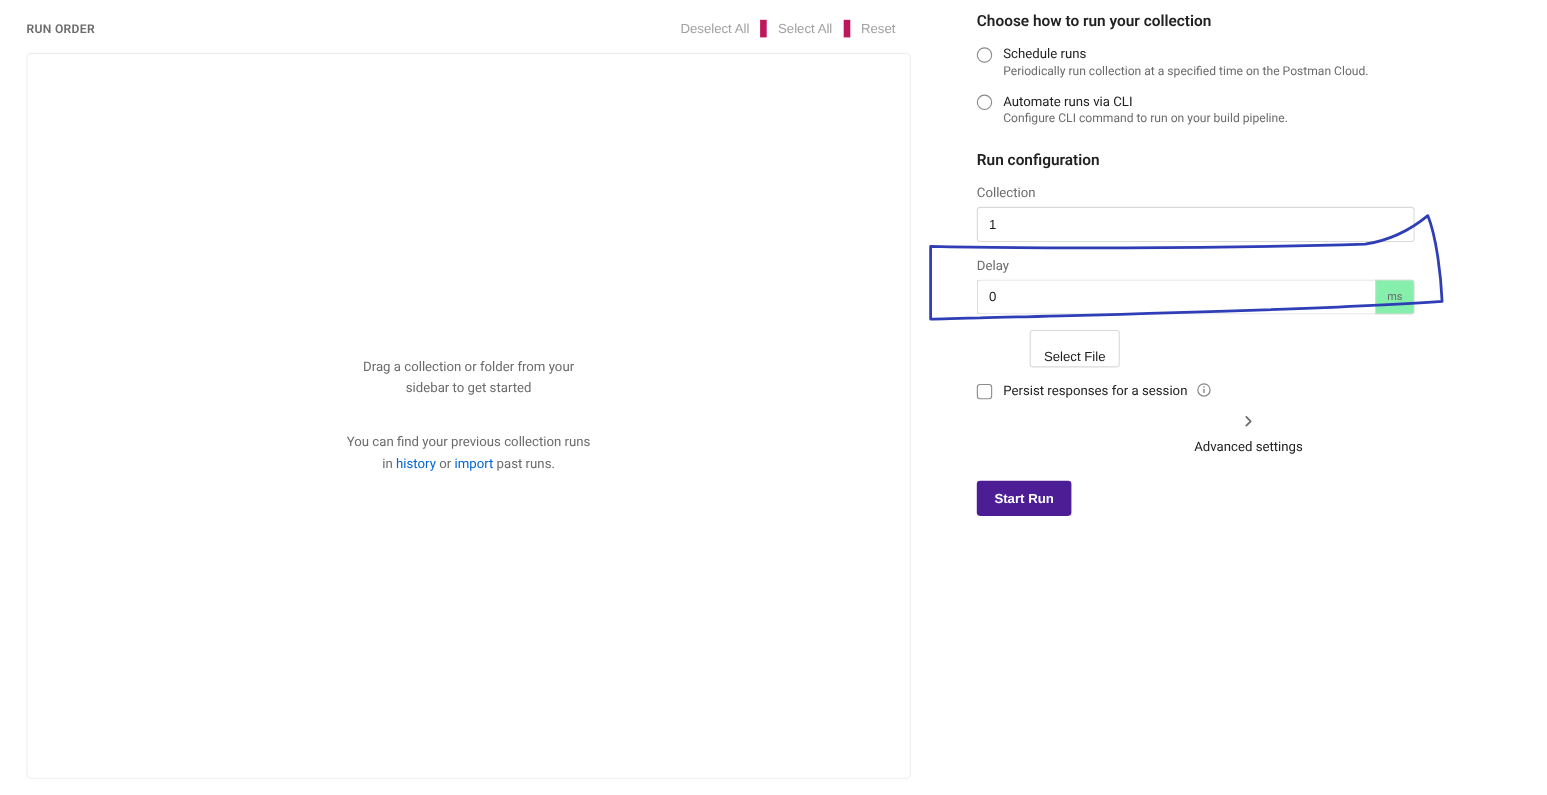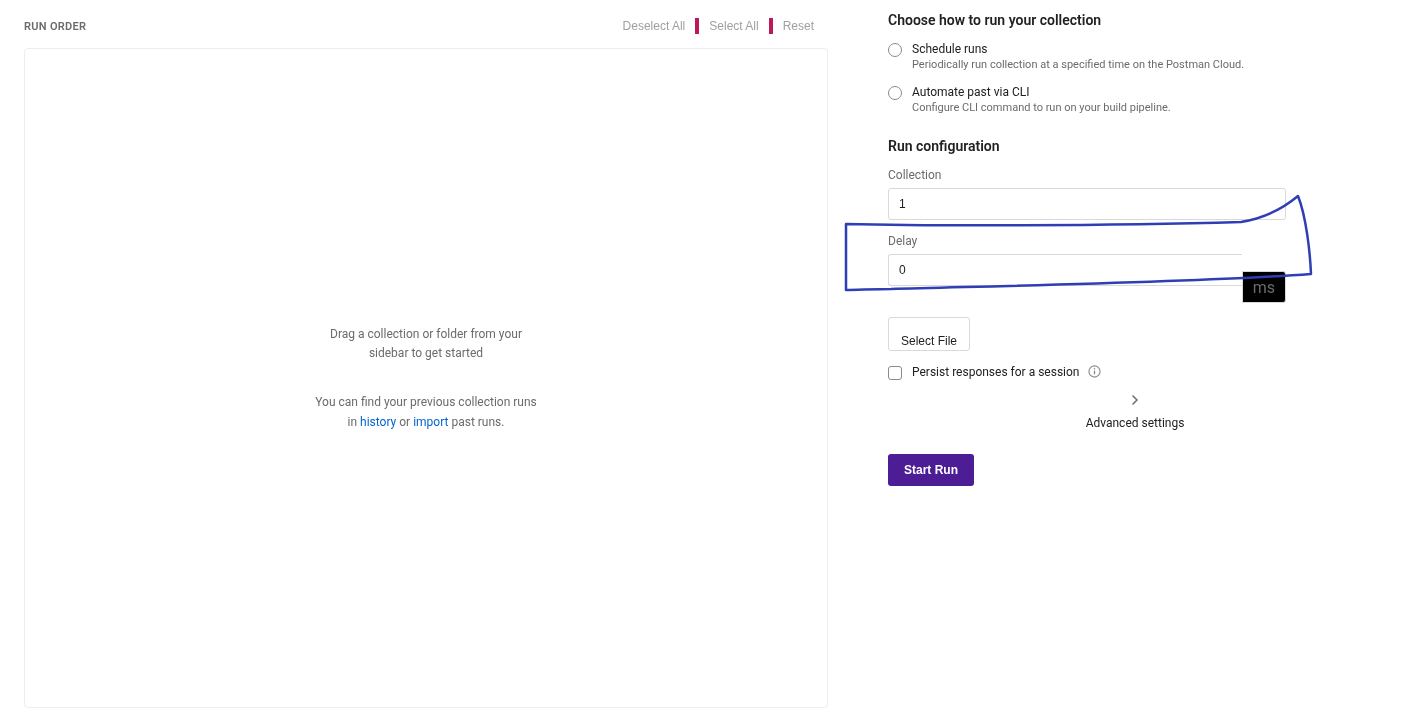--- a/index.html
+++ b/index.html
@@ -46,21 +46,21 @@
     font-size: 12px;
     color: #a0a0a0;
     background: none;
     border: none;
     padding: 0 10px;
     cursor: pointer;
     height: 16px;
     line-height: 16px;
   }
   .linkbtn.sep {
-    border-right: 4px solid #be185d;
+    border-right: 6px solid #be185d;
     text-align: right;
   }
   .drop-area {
     margin-top: 8px;
     border: 1px solid #ededed;
     border-radius: 4px;
     height: 660px;
     position: relative;
     text-decoration: underline;
   }
@@ -149,37 +149,37 @@
     font-size: 12px;
     color: #212121;
     outline: none;
     background: #fff;
   }
   .input-row { display: flex; }
   .input-row .text-input { border-radius: 3px 0 0 3px; border-right: none; }
   .input-suffix {
     border: 1px solid #d9d9d9;
     border-radius: 0 3px 3px 0;
-    background: #000000;
-    font-size: 16px;
+    background: #86efac;
+    font-size: 10px;
     color: #6b6b6b;
     padding: 0 10px;
     display: flex; align-items: center;
     height: 32px;
-    margin-top: 17px;
   }
   .secondary-btn {
     height: 30px;
     font-size: 12px;
     border: 1px solid #d9d9d9;
     border-radius: 3px;
     background: #fff;
     padding: 16px 12px;
     cursor: pointer;
     color: #212121;
+    margin-left: 48px;
   }
   .info-icon {
     display: inline-flex; align-items: center; justify-content: center;
     width: 13px; height: 13px; margin-left: 6px;
     vertical-align: -2px;
   }
   .info-icon svg { width: 13px; height: 13px; }
   .adv-row {
     display: flex; align-items: center; gap: 10px;
     color: #212121;
@@ -252,21 +252,21 @@
     <div class="radio-row">
       <span class="radio"></span>
       <div class="radio-label-wrap">
         <div class="radio-label">Schedule runs</div>
         <div class="radio-desc">Periodically run collection at a specified time on the Postman Cloud.</div>
       </div>
     </div>
     <div class="radio-row" style="margin-bottom:24px;">
       <span class="radio"></span>
       <div class="radio-label-wrap">
-        <div class="radio-label">Automate past via CLI</div>
+        <div class="radio-label">Automate runs via CLI</div>
         <div class="radio-desc">Configure CLI command to run on your build pipeline.</div>
       </div>
     </div>
 
     <h3 class="section-title">Run configuration</h3>
 
     <div class="field-group">
       <span class="field-label">Collection</span>
       <input class="text-input" type="text" value="1" style="">
     </div>

